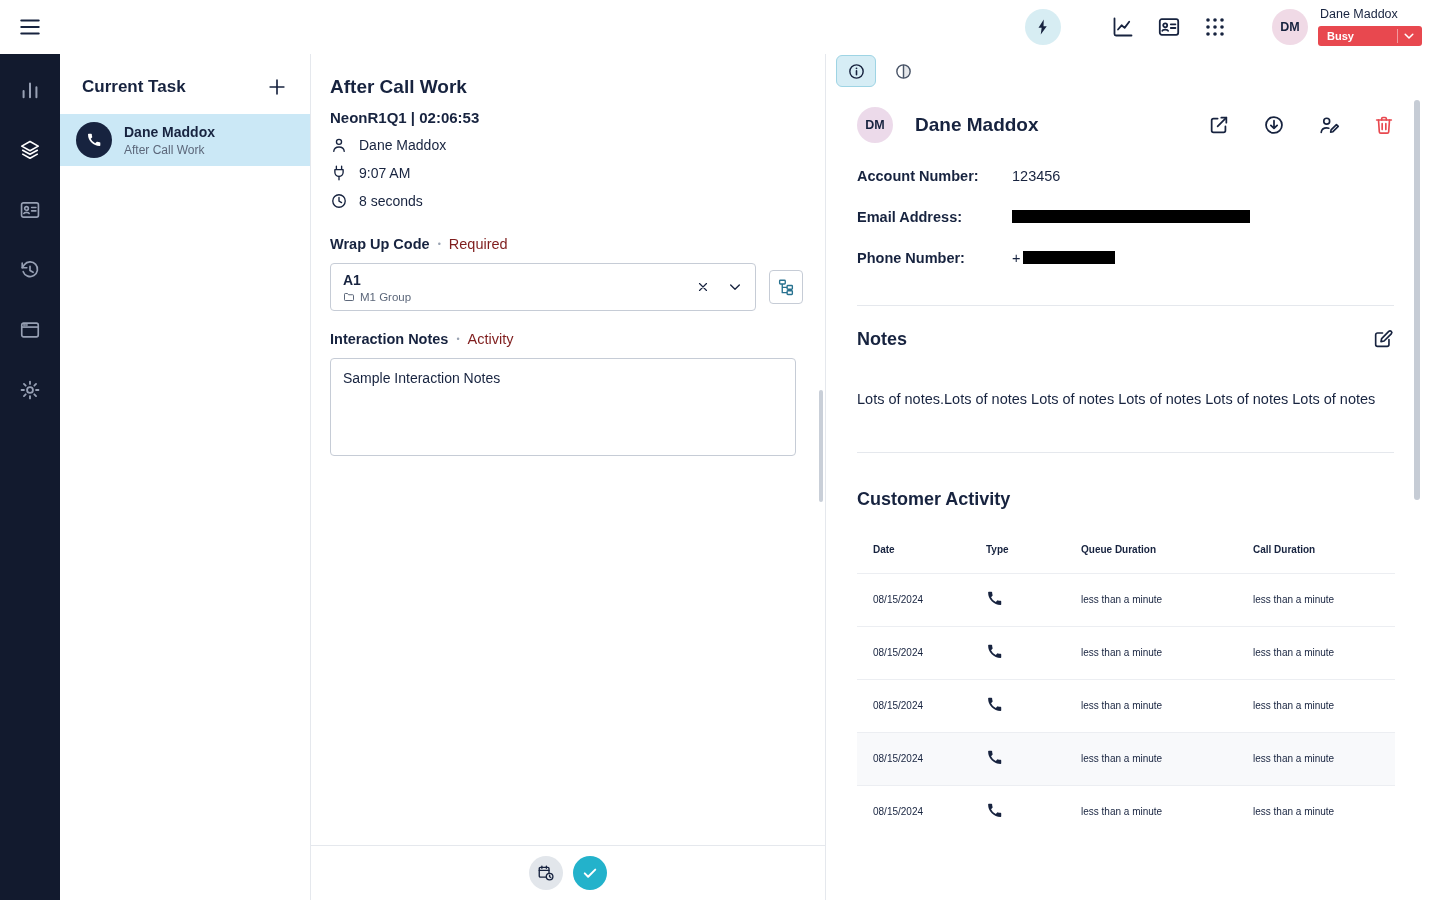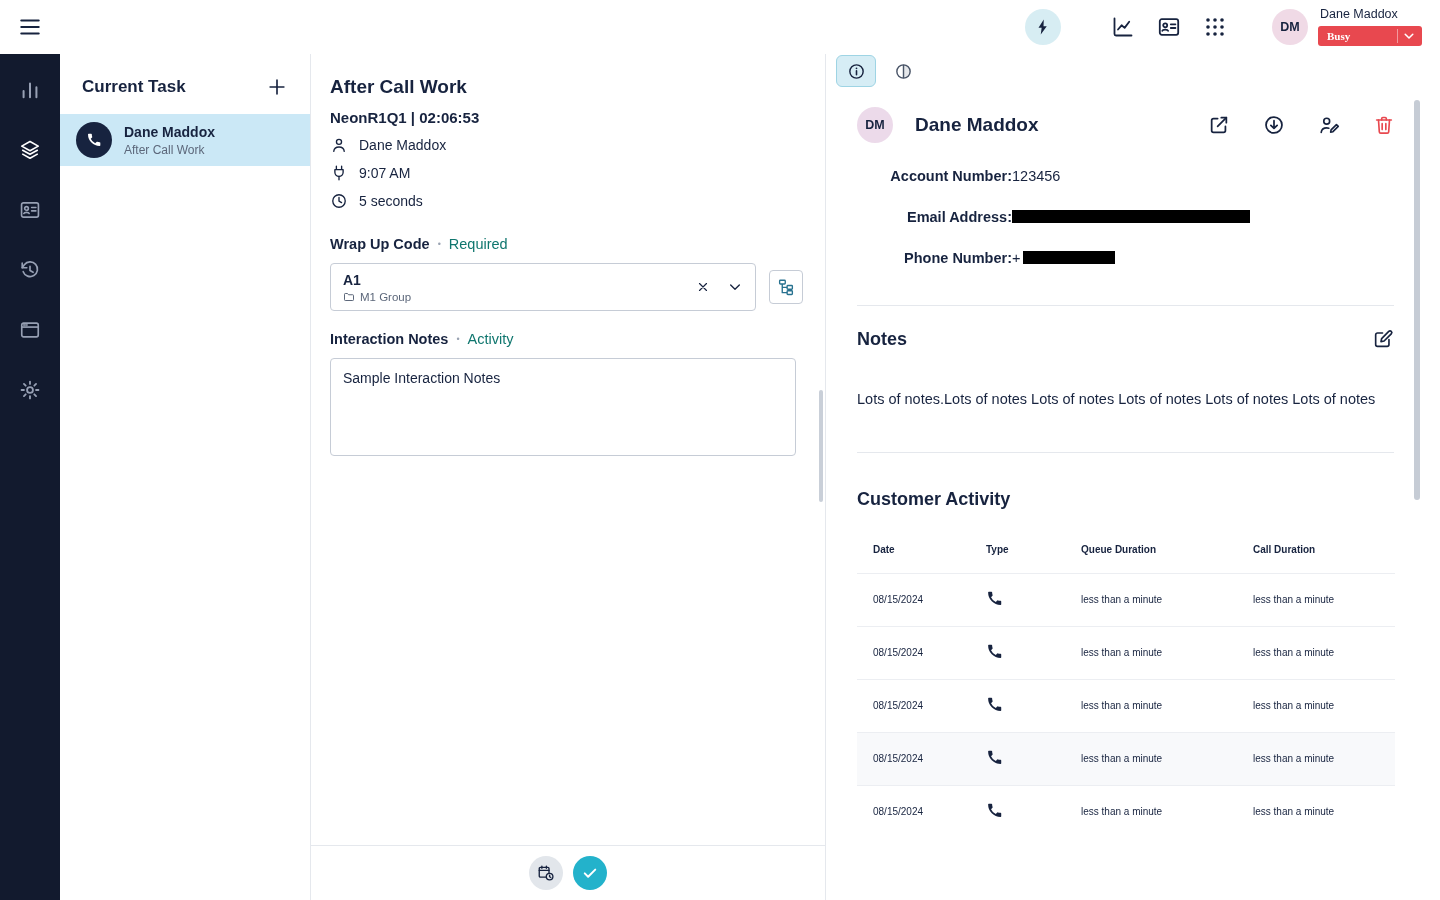--- a/index.html
+++ b/index.html
@@ -1,18 +1,18 @@
 <!DOCTYPE html>
 <html><head>
 <meta charset="utf-8">
 <style>
   * { margin:0; padding:0; box-sizing:border-box; }
   html,body { width:1440px; height:900px; }
   body { font-family:"Liberation Sans", sans-serif; color:#17233f; background:#fff; overflow:hidden; position:relative; }
-  button { font-family:Liberation Serif, serif; border:none; background:none; cursor:pointer; color:inherit; padding:0; }
+  button { font-family:Liberation Sans, sans-serif; border:none; background:none; cursor:pointer; color:inherit; padding:0; }
   svg { display:block; width:100%; height:100%; }
   .ic { display:inline-flex; flex:none; }
 
   
   .header { position:absolute; top:0; left:0; right:0; height:54px; background:#fff; z-index:5; }
   .hamburger { position:absolute; left:17px; top:14px; width:26px; height:26px; color:#17233f; }
   .hd-bolt { position:absolute; left:1025px; top:9px; width:36px; height:36px; border-radius:50%; background:#d7edf3; display:flex; align-items:center; justify-content:center; color:#17233f; }
   .hd-bolt svg { width:18px; height:18px; }
   .hd-ic { position:absolute; top:15px; width:24px; height:24px; color:#17233f; }
   .hd-ic.chart { left:1111px; } .hd-ic.card { left:1157px; } .hd-ic.grid { left:1203px; }
@@ -43,21 +43,21 @@
   .acw-inner { padding:22px 20px 0 19px; }
   .acw-title { font-size:19px; font-weight:bold; }
   .acw-sub { margin-top:11px; font-size:15px; font-weight:bold; }
   .info-row { display:flex; align-items:center; gap:11px; margin-top:10px; font-size:14px; }
   .info-row:first-of-type { margin-top:18px; }
   .info-row .ic { width:18px; height:18px; color:#17233f; }
   .label-row { margin-top:26px; display:flex; align-items:center; gap:8px; font-size:14.5px; }
   .label-row.second { margin-top:20px; }
   .f-label-b { font-weight:bold; }
   .bullet { color:#9aa3b2; font-size:9px; }
-  .req { color:#0f766e; }
+  .req { color:#7f1d1d; }
   .combo-row { margin-top:11px; display:flex; align-items:center; gap:13px; }
   .combo { width:426px; height:48px; border:1px solid #c6ccd6; border-radius:4px; display:flex; align-items:center; padding:0 4px 0 12px; background:#fff; }
   .combo-val { flex:1; }
   .combo-code { font-size:14px; font-weight:bold; }
   .combo-group { display:flex; align-items:center; gap:5px; font-size:11.5px; color:#5c677a; margin-top:3px; }
   .combo-group .ic { width:12px; height:12px; }
   .sq-btn { width:32px; height:32px; display:flex; align-items:center; justify-content:center; color:#17233f; }
   .sq-btn.clear svg { width:14px; height:14px; }
   .sq-btn.chev svg { width:16px; height:16px; }
   .tree-btn { width:34px; height:34px; border:1px solid #c6ccd6; border-radius:4px; display:flex; align-items:center; justify-content:center; color:#27718f; }
@@ -76,21 +76,21 @@
   .ptab { width:40px; height:32px; border-radius:6px; display:flex; align-items:center; justify-content:center; color:#17233f; }
   .ptab.selected { background:#d6edf5; border:1px solid #9ed4e4; }
   .ptab.alt { width:36px; color:#4a5568; }
   .ptab svg { width:19px; height:19px; }
   .profile-head { display:flex; align-items:center; padding:20px 45px 0 30px; }
   .p-avatar { width:36px; height:36px; border-radius:50%; background:#ecdaea; font-weight:bold; font-size:12.5px; display:flex; align-items:center; justify-content:center; flex:none; }
   .p-name { font-size:19px; font-weight:bold; margin-left:22px; }
   .p-actions { margin-left:auto; display:flex; gap:33px; }
   .p-actions button { width:22px; height:22px; color:#17233f; }
   .p-actions .danger { color:#e8484f; }
-  .fields { padding:12px 45px 0 30px;text-align:right; }
+  .fields { padding:12px 45px 0 30px; }
   .f-row { display:flex; align-items:center; height:41px; font-size:14.5px; }
   .f-lab { width:155px; font-weight:bold; flex:none; }
   .bar { display:inline-block; height:13px; background:#000; vertical-align:middle; }
   .bar.email { width:238px; }
   .bar.phone { width:92px; margin-left:3px; }
   .p-divider { margin:27px 46px 0 30px; border:none; border-top:1px solid #e5e8ed; }
   .p-divider.second { margin-top:42px; }
   .sec-head { display:flex; align-items:center; justify-content:space-between; padding:22px 46px 0 30px; }
   .sec-head.ca { padding-top:36px; }
   .sec-title { font-size:18px; font-weight:bold; }
@@ -268,21 +268,21 @@
         </span>
       <span>9:07 AM</span>
     </div>
     <div class="info-row">
       <span class="ic">
           <svg viewBox="0 0 24 24" fill="none" stroke="currentColor" stroke-width="1.8" stroke-linecap="round">
             <circle cx="12" cy="12" r="8.3"></circle>
             <path d="M12 7.2v5l3.4 2"></path>
           </svg>
         </span>
-      <span>5 seconds</span>
+      <span>8 seconds</span>
     </div>
 
     <div class="label-row">
       <span class="f-label-b">Wrap Up Code</span>
       <span class="bullet">•</span>
       <span class="req">Required</span>
     </div>
     <div class="combo-row">
       <div class="combo">
         <div class="combo-val">

